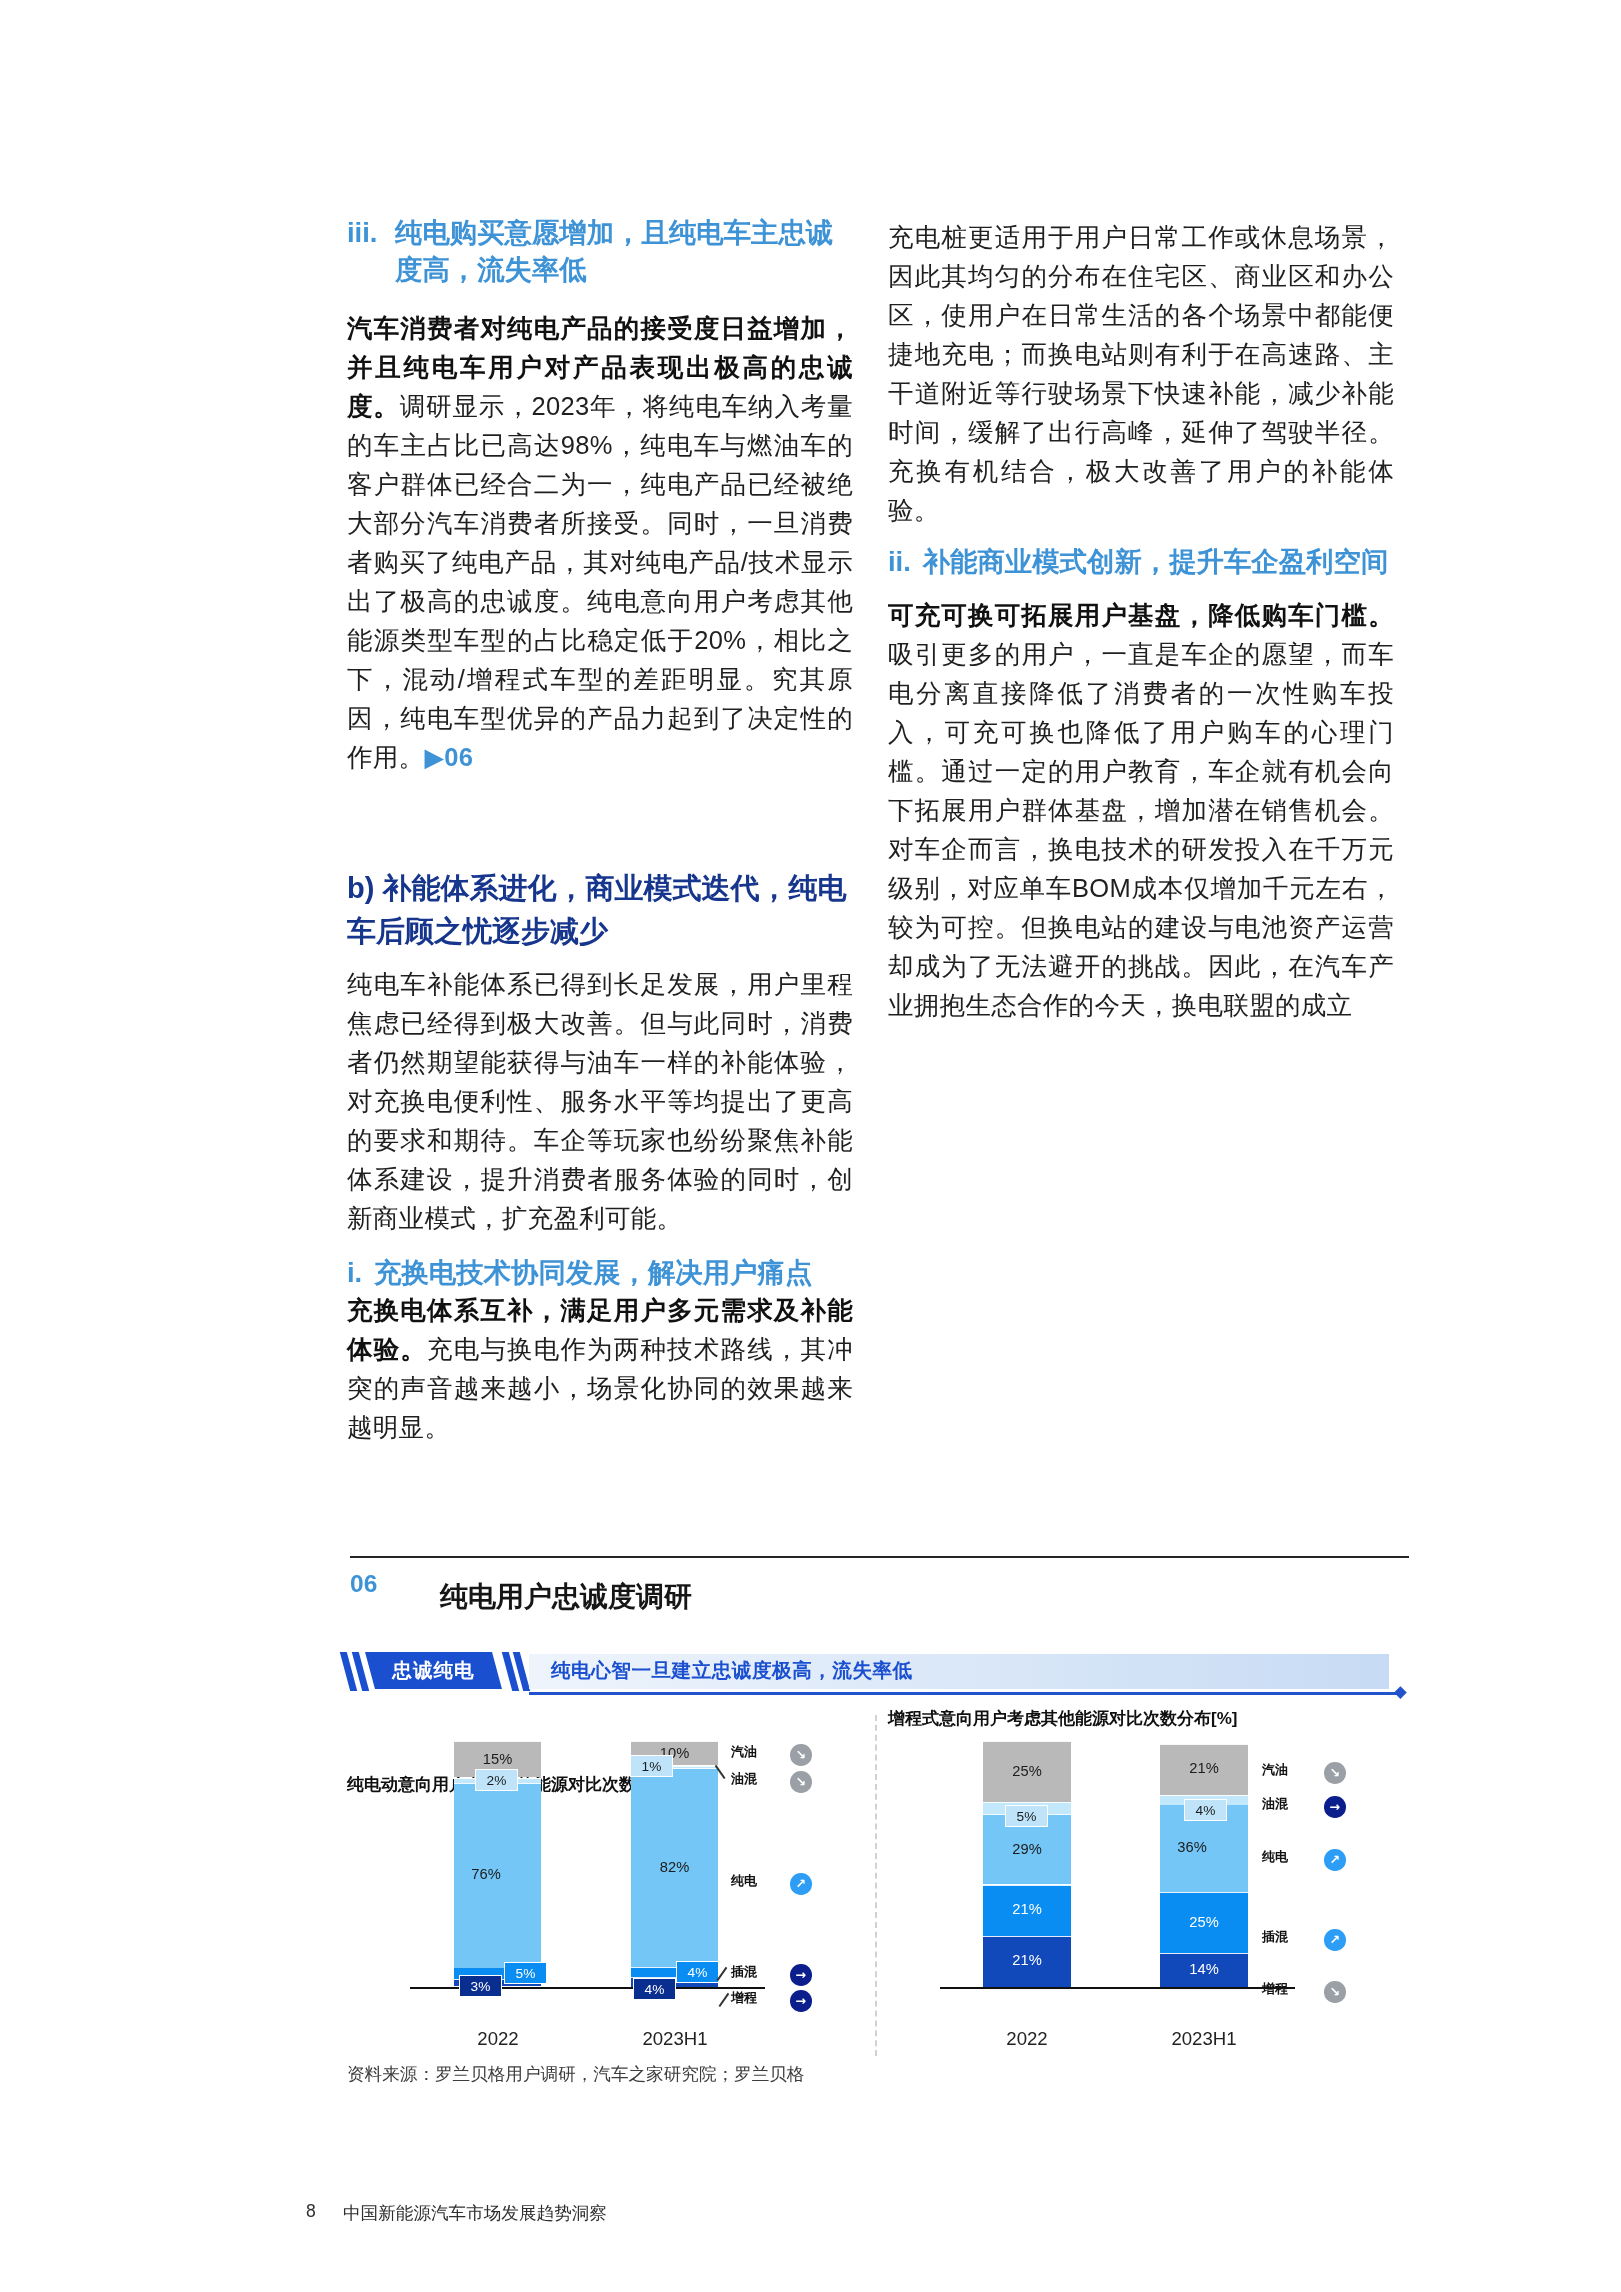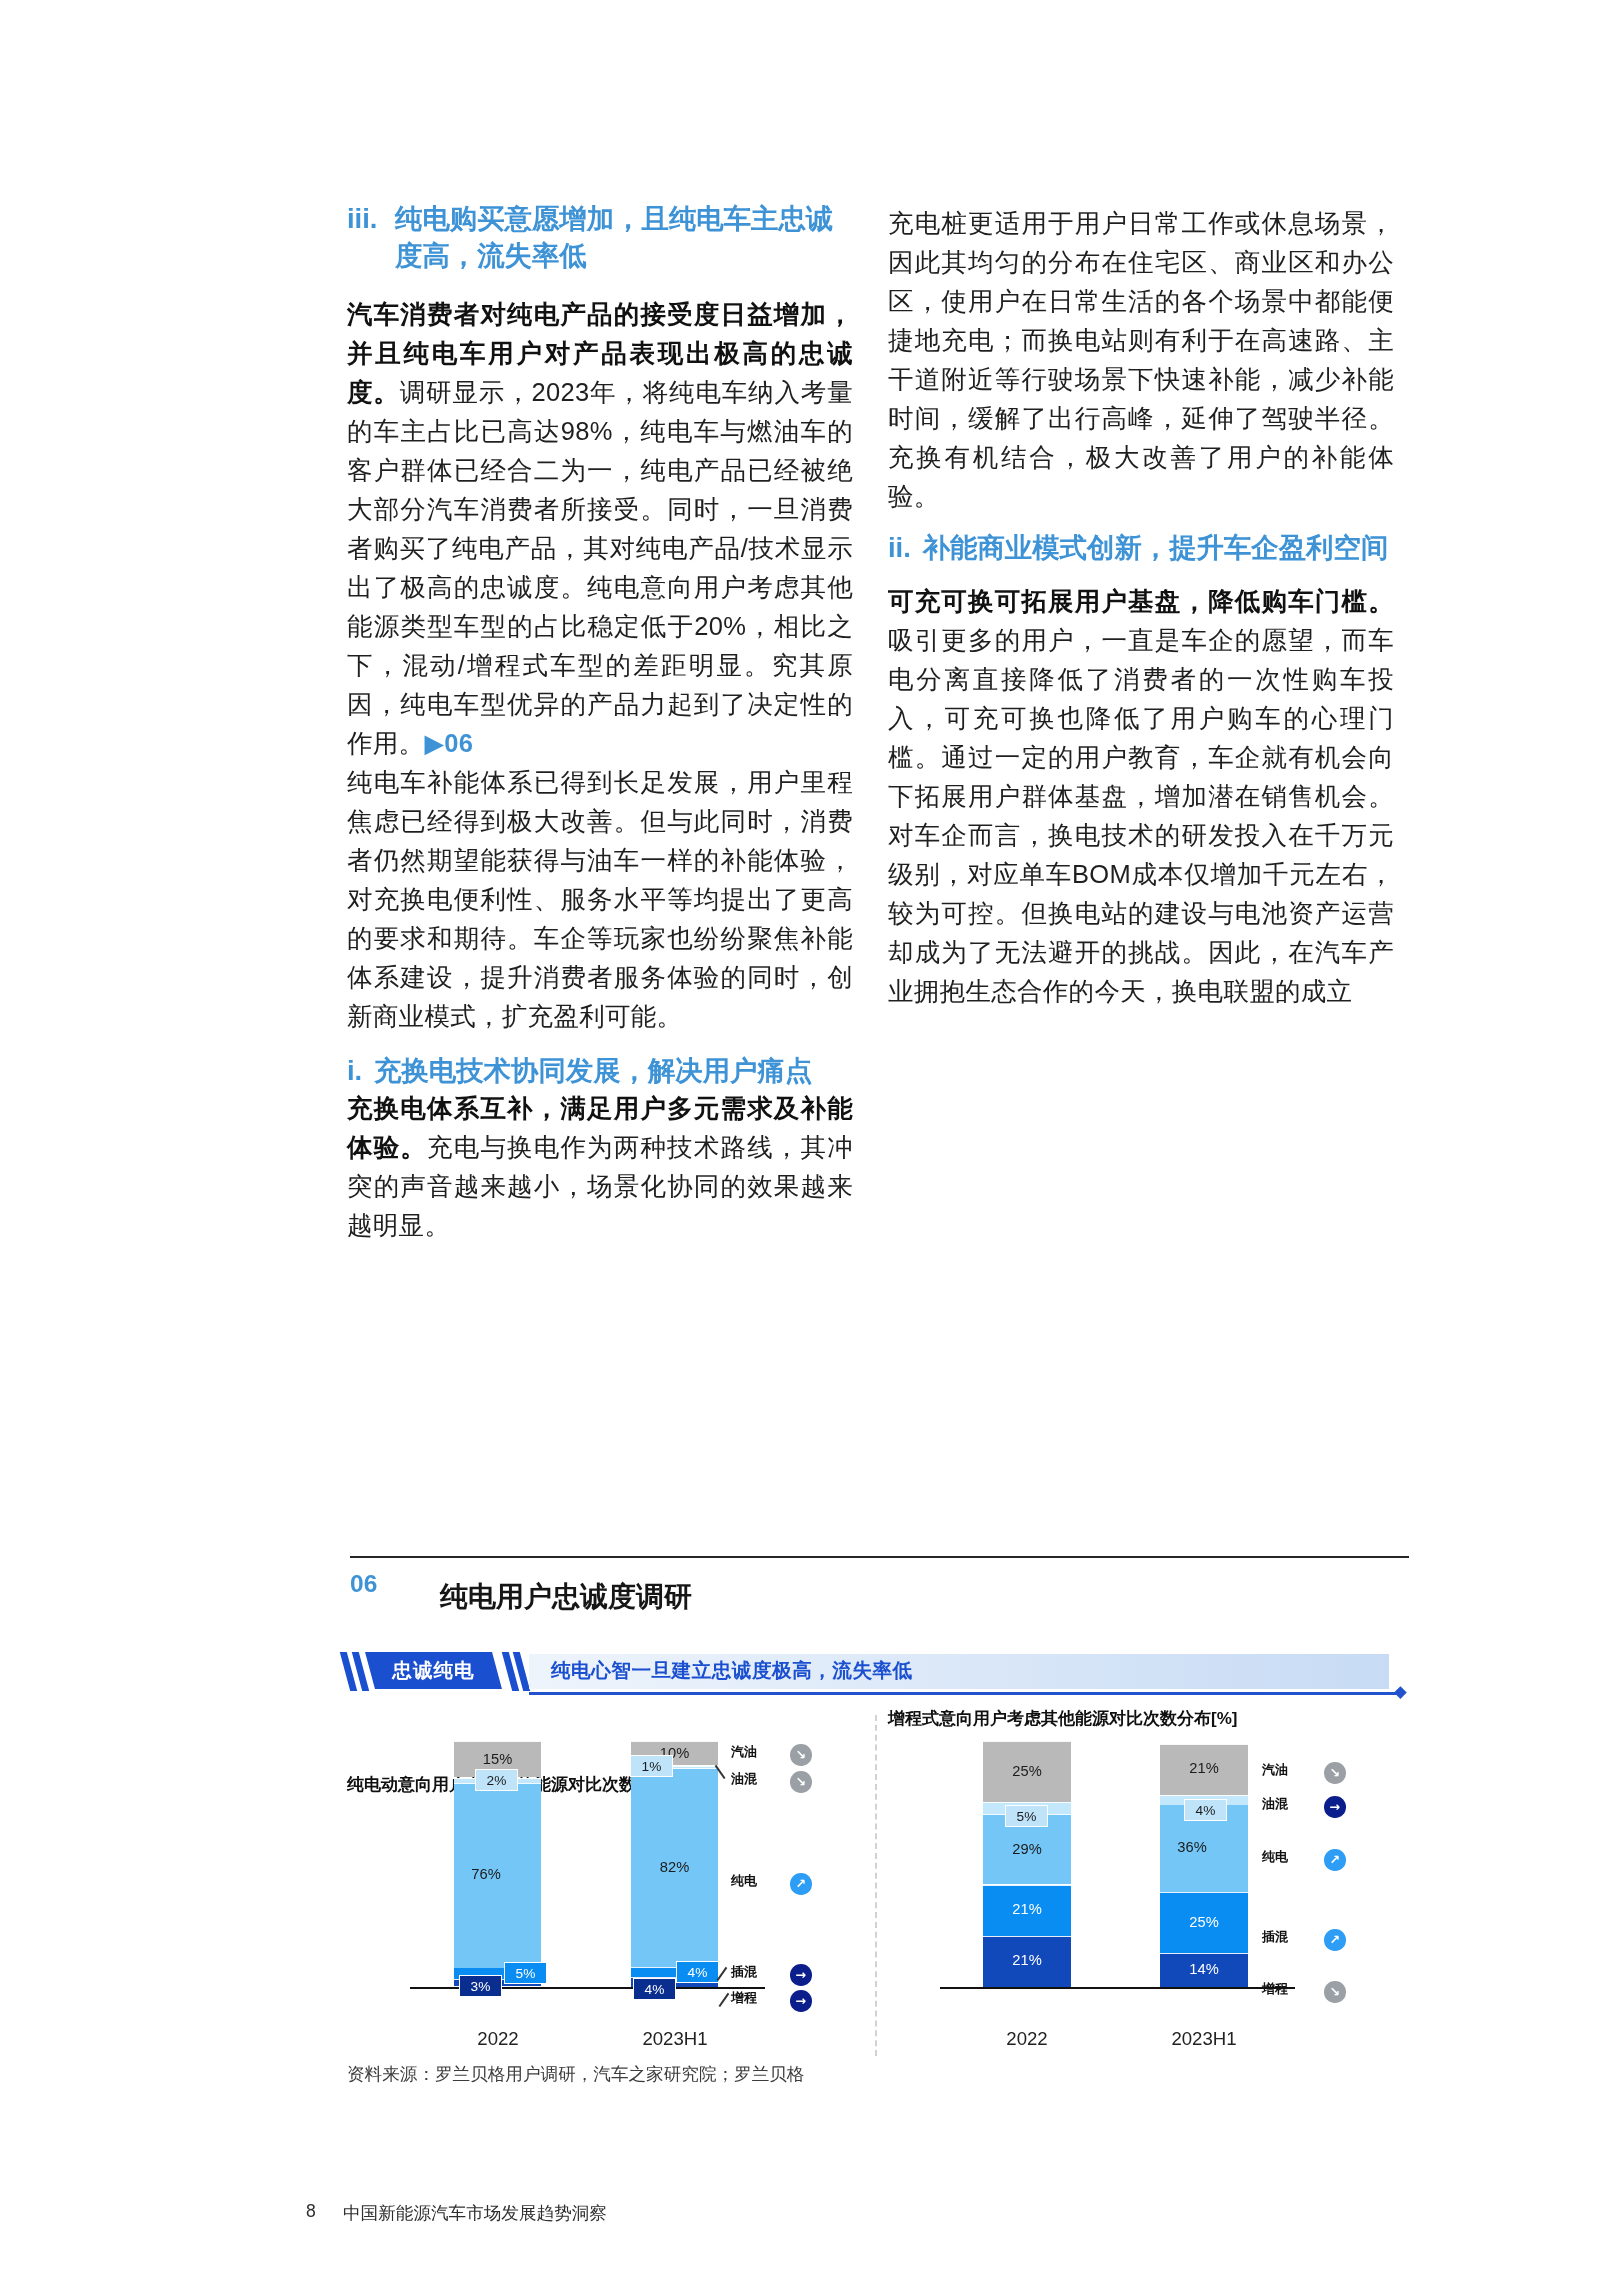--- a/index.html
+++ b/index.html
@@ -2,21 +2,21 @@
 <html><head>
 <meta charset="utf-8">
 <style>
   html,body{margin:0;padding:0;background:#e8e8e8;}
   .page{
     position:relative;width:1621px;height:2293px;background:#ffffff;
     margin:0 auto;overflow:hidden;
     font-family:"Liberation Sans","DejaVu Sans",sans-serif;color:#1f1f1f;
   }
   
-  .col{position:absolute;top:186px;width:506px;}
+  .col{position:absolute;top:200px;width:506px;}
   .col-left{left:347px;}
   .col-right{left:888px;}
   .body-p{font-size:25.5px;line-height:39px;text-align:justify;text-justify:inter-character;margin:0 0 0 0;color:#1f1f1f;letter-spacing:0.3px;}
   .body-p b{color:#111;}
   .h-blue{color:#3e93d6;font-weight:bold;font-size:27.4px;line-height:37px;margin:0;}
   .h-navy{color:#16358c;font-weight:bold;font-size:29px;line-height:43px;margin:0;}
   .hang{display:flex;}
   .hang .hnum{flex:0 0 48px;}
   .hang .htxt{flex:1;}
   .hnum-inline{margin-right:11.8px;}
@@ -65,20 +65,21 @@
 
 <div class="page">
 
   <div class="col col-left">
     <h3 class="h-blue hang mt-iii">
       <span class="hnum">iii.</span>
       <span class="htxt">纯电购买意愿增加，且纯电车主忠诚度高，流失率低</span>
     </h3>
     <p class="body-p mt-p1"><b>汽车消费者对纯电产品的接受度日益增加，并且纯电车用户对产品表现出极高的忠诚度。</b><span>调研显示，2023年，将纯电车纳入考量的车主占比已高达98%，纯电车与燃油车的客户群体已经合二为一，纯电产品已经被绝大部分汽车消费者所接受。同时，一旦消费者购买了纯电产品，其对纯电产品/技术显示出了极高的忠诚度。纯电意向用户考虑其他能源类型车型的占比稳定低于20%，相比之下，混动/增程式车型的差距明显。究其原因，纯电车型优异的产品力起到了决定性的作用。</span><span class="figref">▶06</span></p>
 
+    <h2 class="h-navy mt-b">b) 补能体系进化，商业模式迭代，纯电车后顾之忧逐步减少</h2>
     <p class="body-p">纯电车补能体系已得到长足发展，用户里程焦虑已经得到极大改善。但与此同时，消费者仍然期望能获得与油车一样的补能体验，对充换电便利性、服务水平等均提出了更高的要求和期待。车企等玩家也纷纷聚焦补能体系建设，提升消费者服务体验的同时，创新商业模式，扩充盈利可能。</p>
 
     <h3 class="h-blue mt-i"><span class="hnum-inline">i.</span><span>充换电技术协同发展，解决用户痛点</span></h3>
     <p class="body-p mt-p3"><b>充换电体系互补，满足用户多元需求及补能体验。</b><span>充电与换电作为两种技术路线，其冲突的声音越来越小，场景化协同的效果越来越明显。</span></p>
   </div>
 
   <div class="col col-right">
     <p class="body-p mt-p4">充电桩更适用于用户日常工作或休息场景，因此其均匀的分布在住宅区、商业区和办公区，使用户在日常生活的各个场景中都能便捷地充电；而换电站则有利于在高速路、主干道附近等行驶场景下快速补能，减少补能时间，缓解了出行高峰，延伸了驾驶半径。充换有机结合，极大改善了用户的补能体验。</p>
     <h3 class="h-blue mt-ii"><span class="hnum-inline">ii.</span><span>补能商业模式创新，提升车企盈利空间</span></h3>
     <p class="body-p"><b>可充可换可拓展用户基盘，降低购车门槛。</b><span>吸引更多的用户，一直是车企的愿望，而车电分离直接降低了消费者的一次性购车投入，可充可换也降低了用户购车的心理门槛。通过一定的用户教育，车企就有机会向下拓展用户群体基盘，增加潜在销售机会。对车企而言，换电技术的研发投入在千万元级别，对应单车BOM成本仅增加千元左右，较为可控。但换电站的建设与电池资产运营却成为了无法避开的挑战。因此，在汽车产业拥抱生态合作的今天，换电联盟的成立</span></p>

